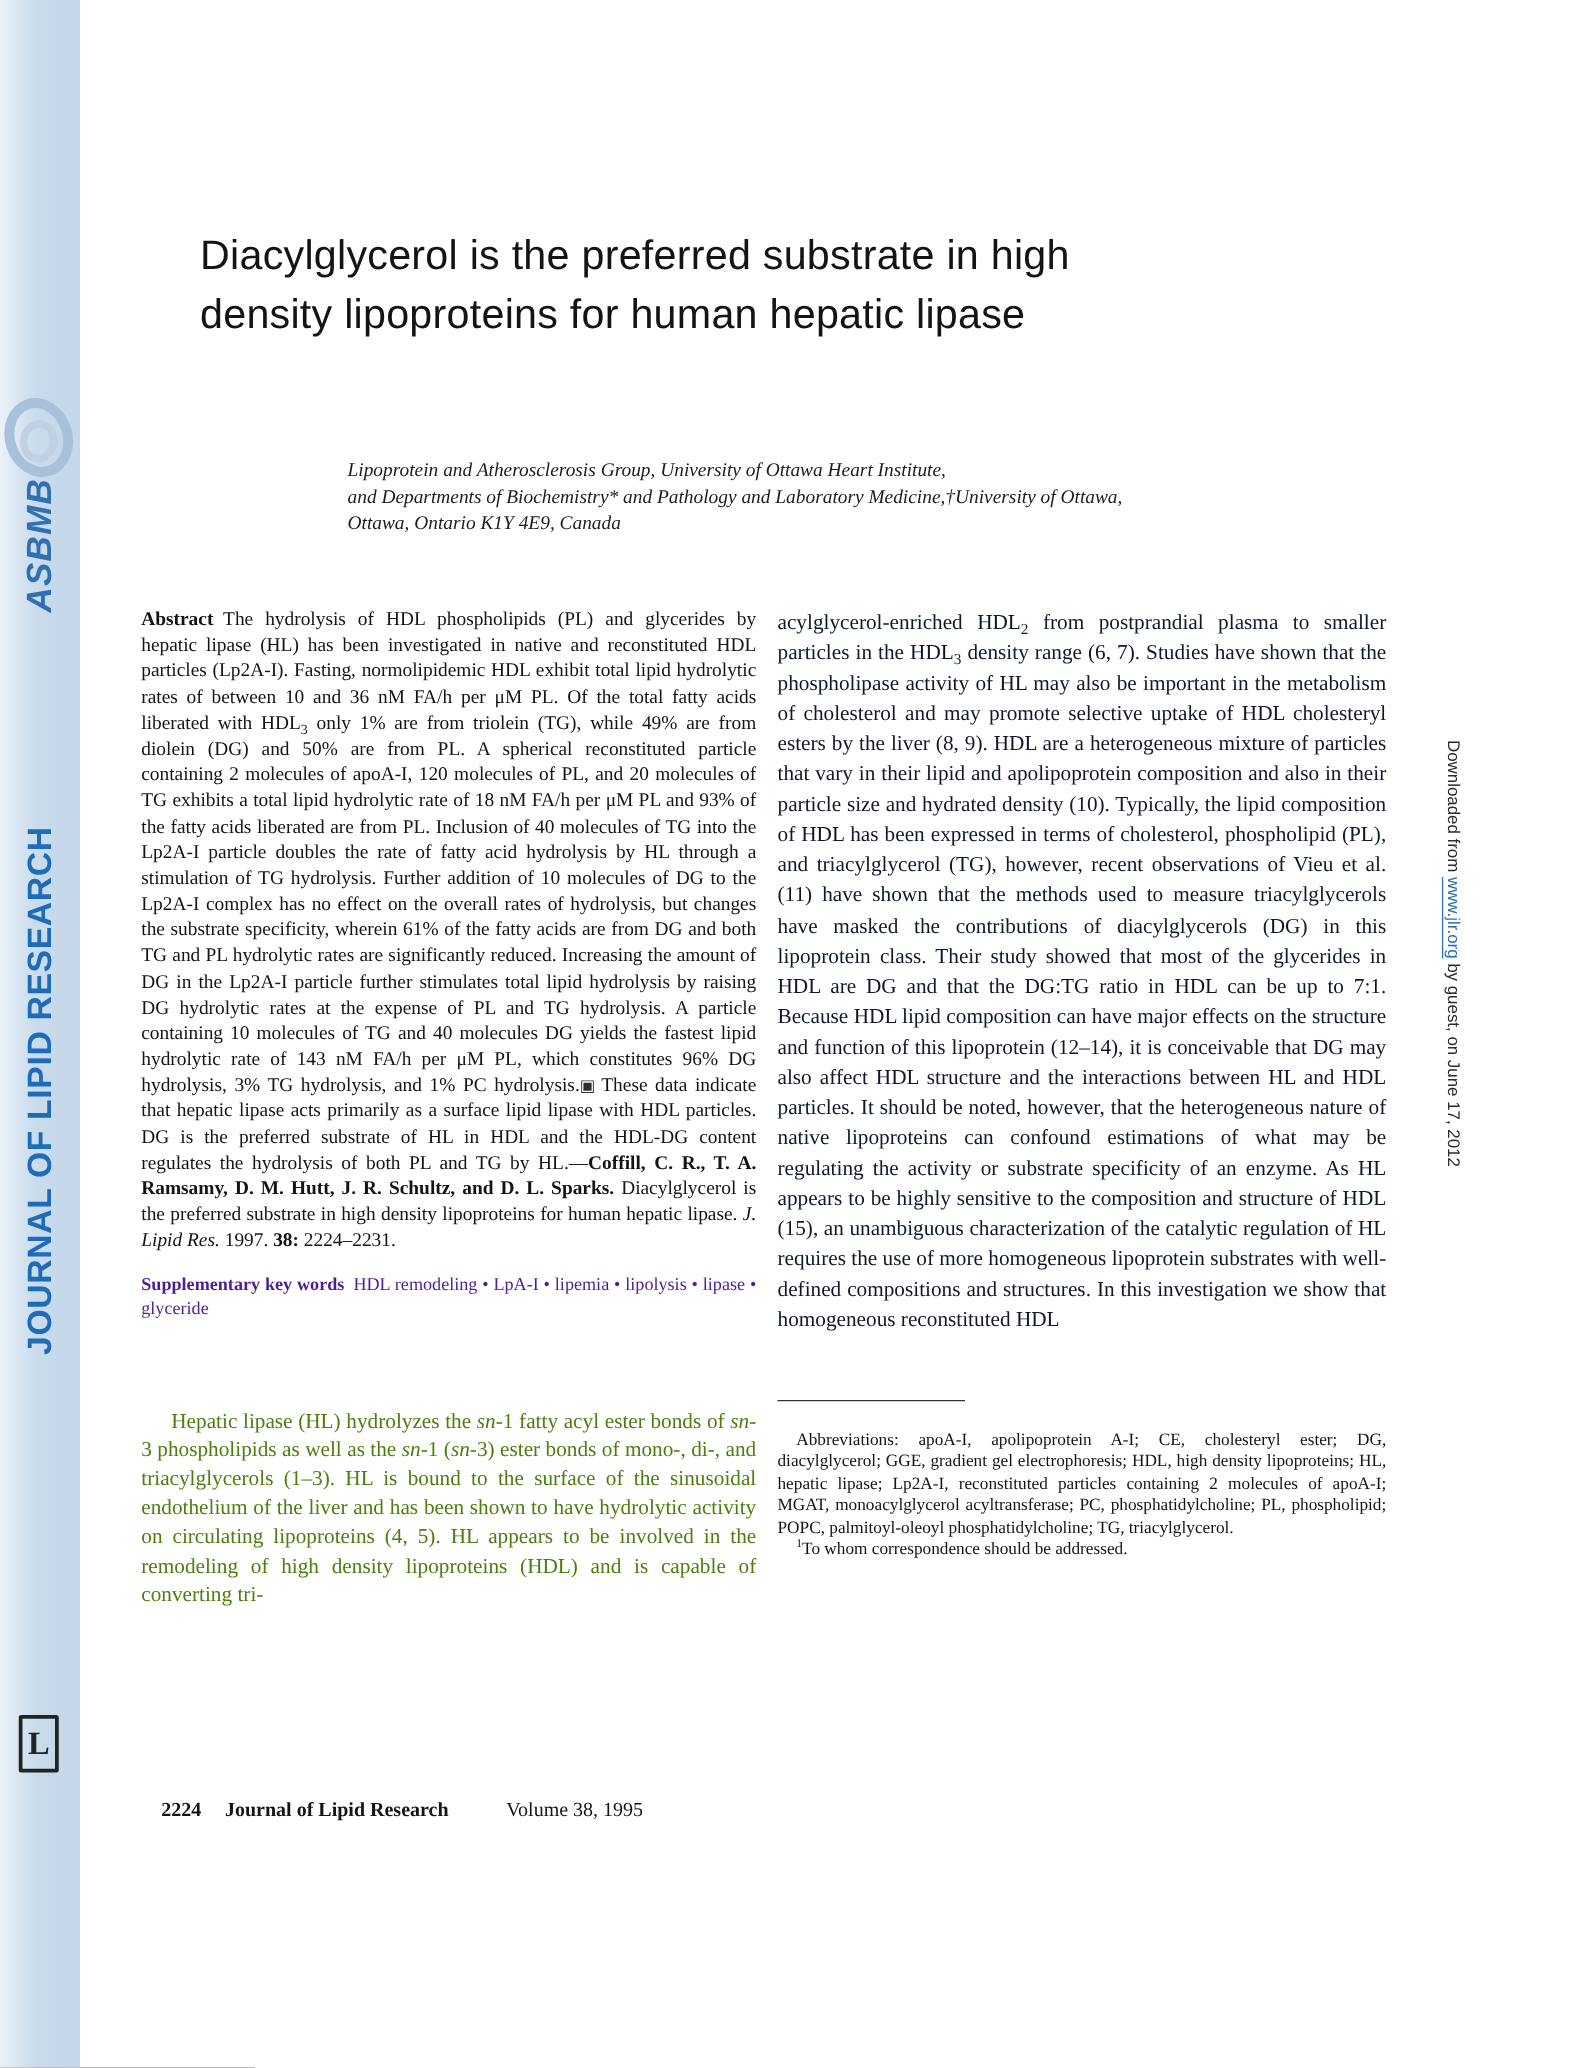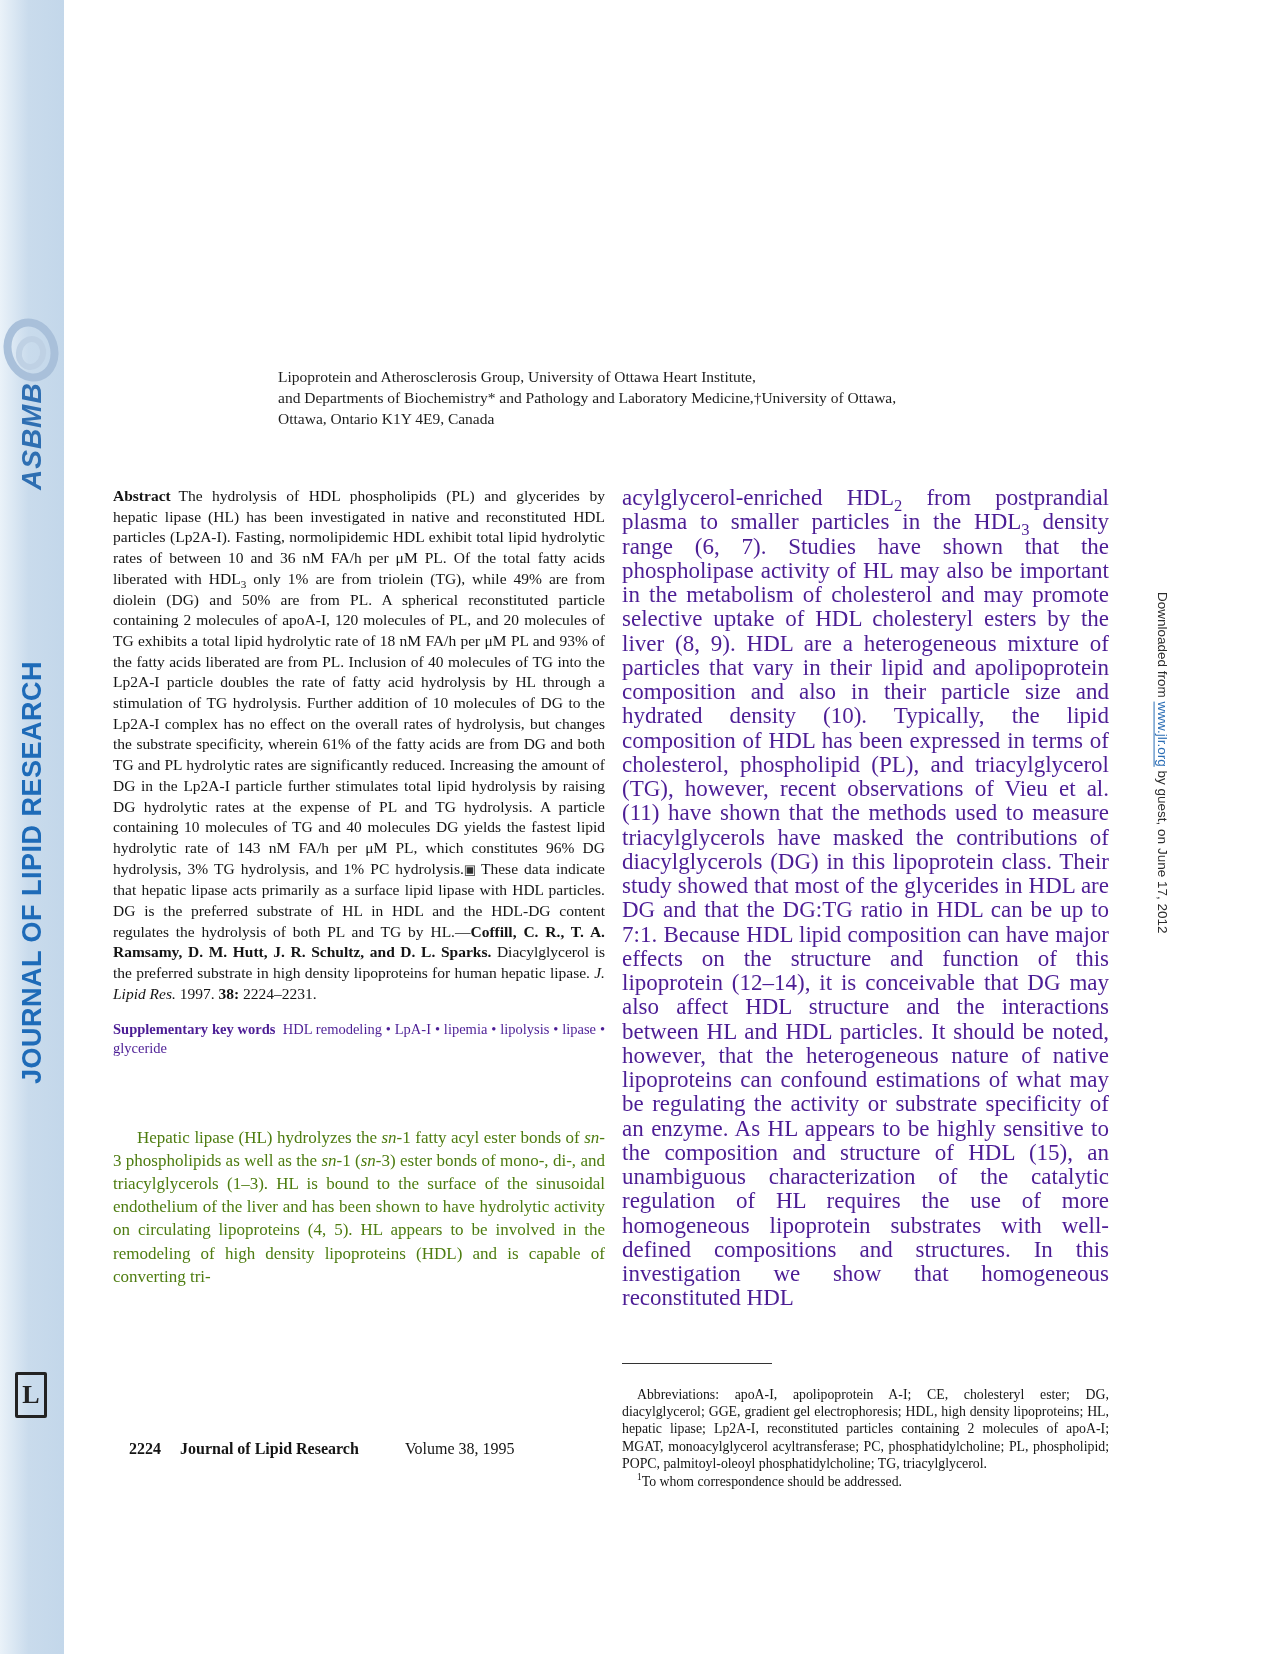--- a/index.html
+++ b/index.html
@@ -67,21 +67,21 @@
     font-family: "Liberation Sans", sans-serif;
     font-size: 33px; line-height: 47px; color: #141414; font-weight: 500;
     letter-spacing: 0.2px;
   }
   .authors {
     position: absolute; left: 278px; top: 311px; width: 780px;
     font-size: 17px; line-height: 23px; font-weight: bold; color: #161616;
   }
   .affiliation {
     position: absolute; left: 278px; top: 366px; width: 780px;
-    font-size: 15.5px; line-height: 21px; color: #1c1c1c;
+    font-size: 15.5px; line-height: 21px; color: #1c1c1c; font-style: italic;
   }
   sup.small { vertical-align: super; font-size: 0.68em; line-height: 0; }
 
   
   .col-left {
     position: absolute; left: 113px; top: 486px; width: 492px;
   }
   .col-right {
     position: absolute; left: 622px; top: 486px; width: 487px;
   }
@@ -91,21 +91,21 @@
   .keywords {
     margin-top: 15px;
     font-size: 14.5px; line-height: 19px; text-align: justify; color: #4c1d95;
   }
   .intro {
     margin-top: 68px;
     font-size: 17px; line-height: 23.2px; text-align: justify; text-indent: 24px;
     color: #4d7c0f;
   }
   .bodytext {
-    font-size: 23px; line-height: 24.25px; text-align: justify; color: #4c1d95;
+    font-size: 17px; line-height: 24.25px; text-align: justify; color: #0f172a;
   }
   .fn-rule {
     margin-top: 52px; width: 150px; border-top: 1.5px solid #333; height: 0;
   }
   .footnotes {
     margin-top: 22px; font-size: 13.8px; line-height: 17.4px; text-align: justify;
     color: #141414;
   }
   .footnotes p { text-indent: 15px; }
 
@@ -134,20 +134,24 @@
     <div class="asbmb-swirl-b"></div>
     <div class="asbmb-text">ASBMB</div>
     <div class="journal-vertical">JOURNAL OF LIPID RESEARCH</div>
     <div class="jlr-logo">L</div>
   </div>
 
   <div class="watermark">
     <span>Downloaded from </span><a>www.jlr.org</a><span> by guest, on June 17, 2012</span>
   </div>
 
+  <div class="title">
+    <div>Diacylglycerol is the preferred substrate in high</div>
+    <div>density lipoproteins for human hepatic lipase</div>
+  </div>
 
 
   <div class="affiliation">
     <div>Lipoprotein and Atherosclerosis Group, University of Ottawa Heart Institute,</div>
     <div>and Departments of Biochemistry* and Pathology and Laboratory Medicine,†University of Ottawa,</div>
     <div>Ottawa, Ontario K1Y 4E9, Canada</div>
   </div>
 
   <div class="col-left">
     <p class="abstract"><span class="b">Abstract</span><span> The hydrolysis of HDL phospholipids (PL) and glycerides by hepatic lipase (HL) has been investigated in native and reconstituted HDL particles (Lp2A-I). Fasting, normolipidemic HDL exhibit total lipid hydrolytic rates of between 10 and 36 nM FA/h per μM PL. Of the total fatty acids liberated with HDL</span><span class="sub">3</span><span> only 1% are from triolein (TG), while 49% are from diolein (DG) and 50% are from PL. A spherical reconstituted particle containing 2 molecules of apoA-I, 120 molecules of PL, and 20 molecules of TG exhibits a total lipid hydrolytic rate of 18 nM FA/h per μM PL and 93% of the fatty acids liberated are from PL. Inclusion of 40 molecules of TG into the Lp2A-I particle doubles the rate of fatty acid hydrolysis by HL through a stimulation of TG hydrolysis. Further addition of 10 molecules of DG to the Lp2A-I complex has no effect on the overall rates of hydrolysis, but changes the substrate specificity, wherein 61% of the fatty acids are from DG and both TG and PL hydrolytic rates are significantly reduced. Increasing the amount of DG in the Lp2A-I particle further stimulates total lipid hydrolysis by raising DG hydrolytic rates at the expense of PL and TG hydrolysis. A particle containing 10 molecules of TG and 40 molecules DG yields the fastest lipid hydrolytic rate of 143 nM FA/h per μM PL, which constitutes 96% DG hydrolysis, 3% TG hydrolysis, and 1% PC hydrolysis.</span><span class="mark">▣</span><span> These data indicate that hepatic lipase acts primarily as a surface lipid lipase with HDL particles. DG is the preferred substrate of HL in HDL and the HDL-DG content regulates the hydrolysis of both PL and TG by HL.—</span><span class="b">Coffill, C. R., T. A. Ramsamy, D. M. Hutt, J. R. Schultz, and D. L. Sparks.</span><span> Diacylglycerol is the preferred substrate in high density lipoproteins for human hepatic lipase. </span><span class="i">J. Lipid Res.</span><span> 1997. </span><span class="b">38:</span><span> 2224–2231.</span></p>

